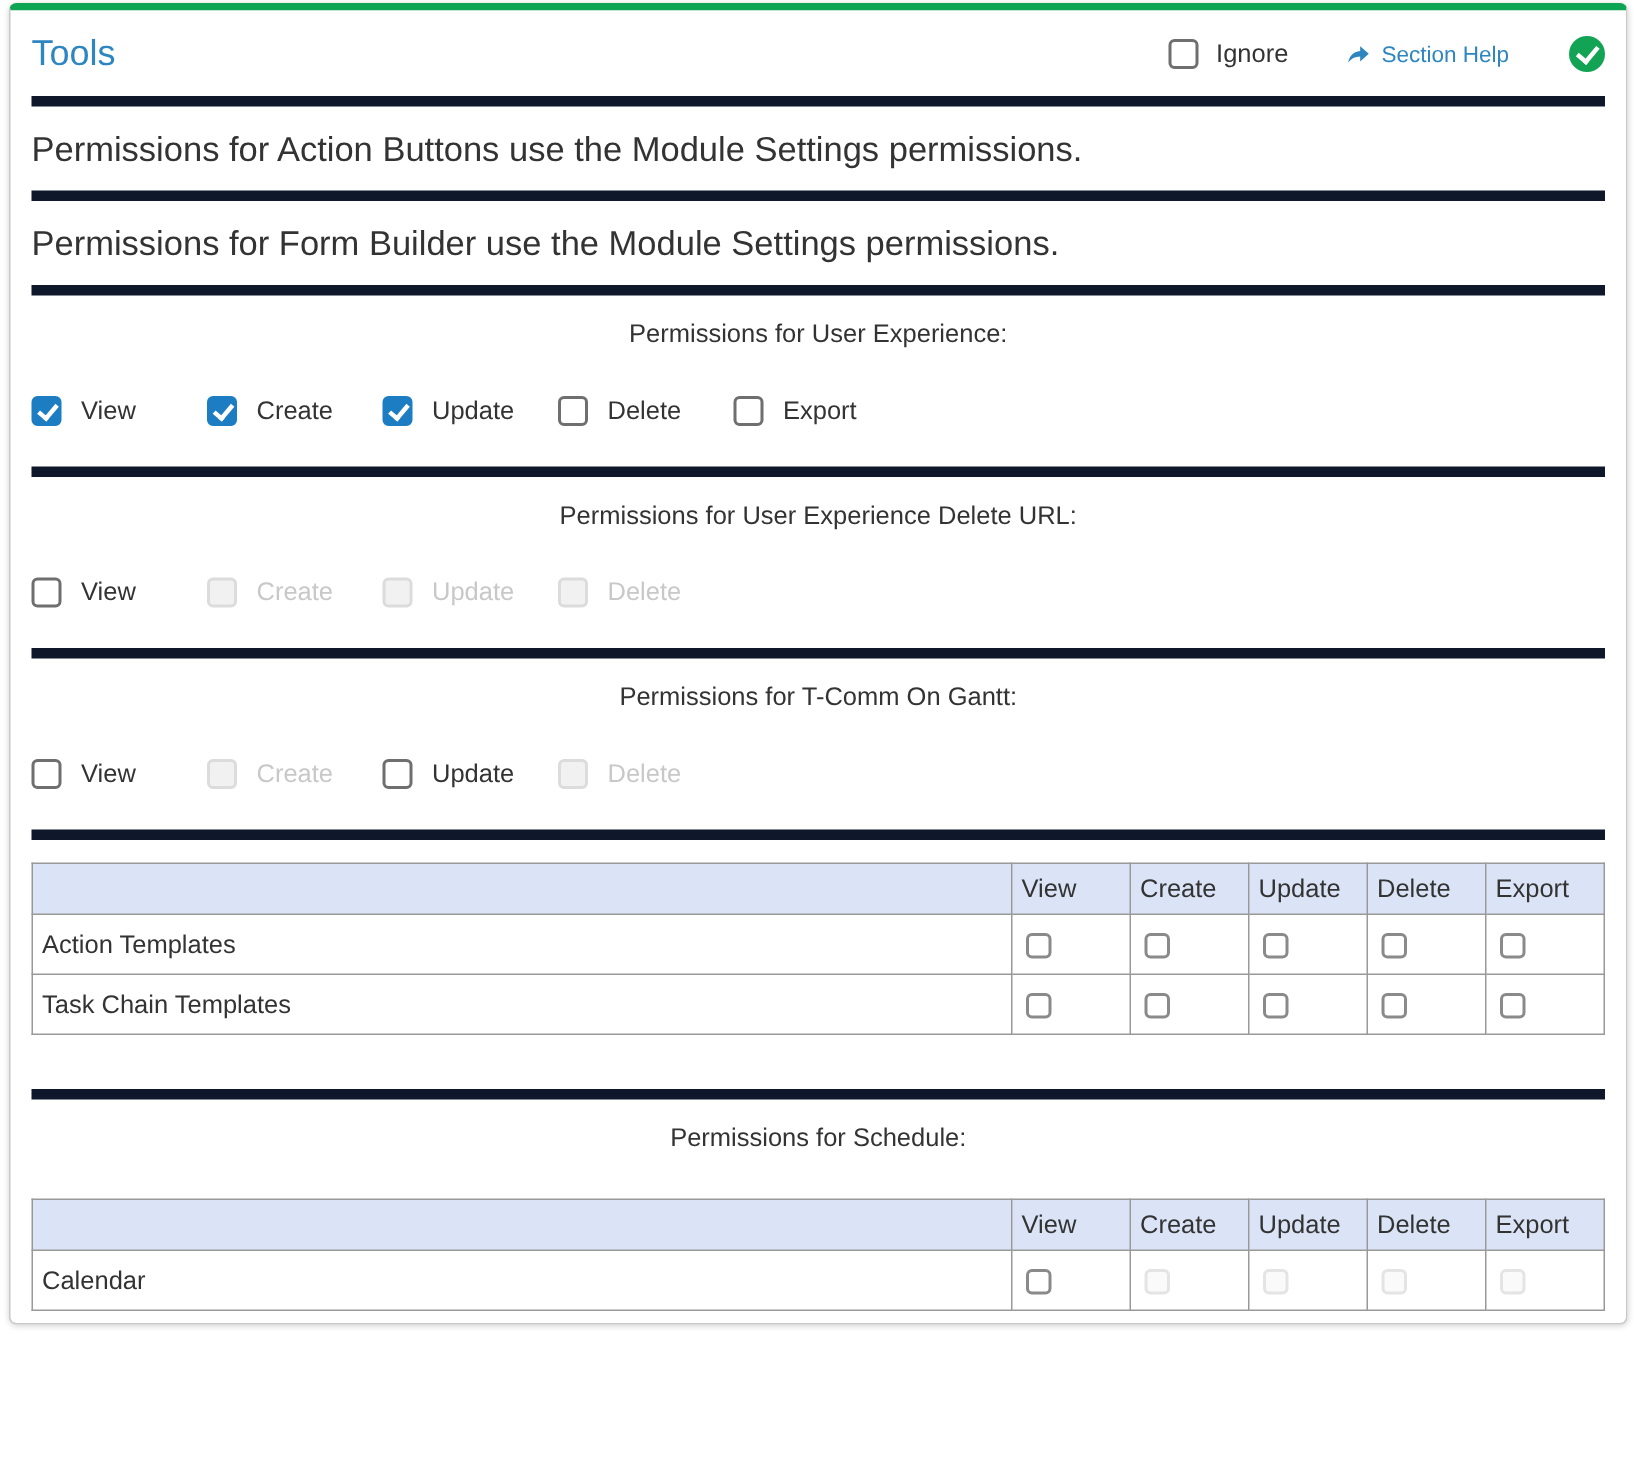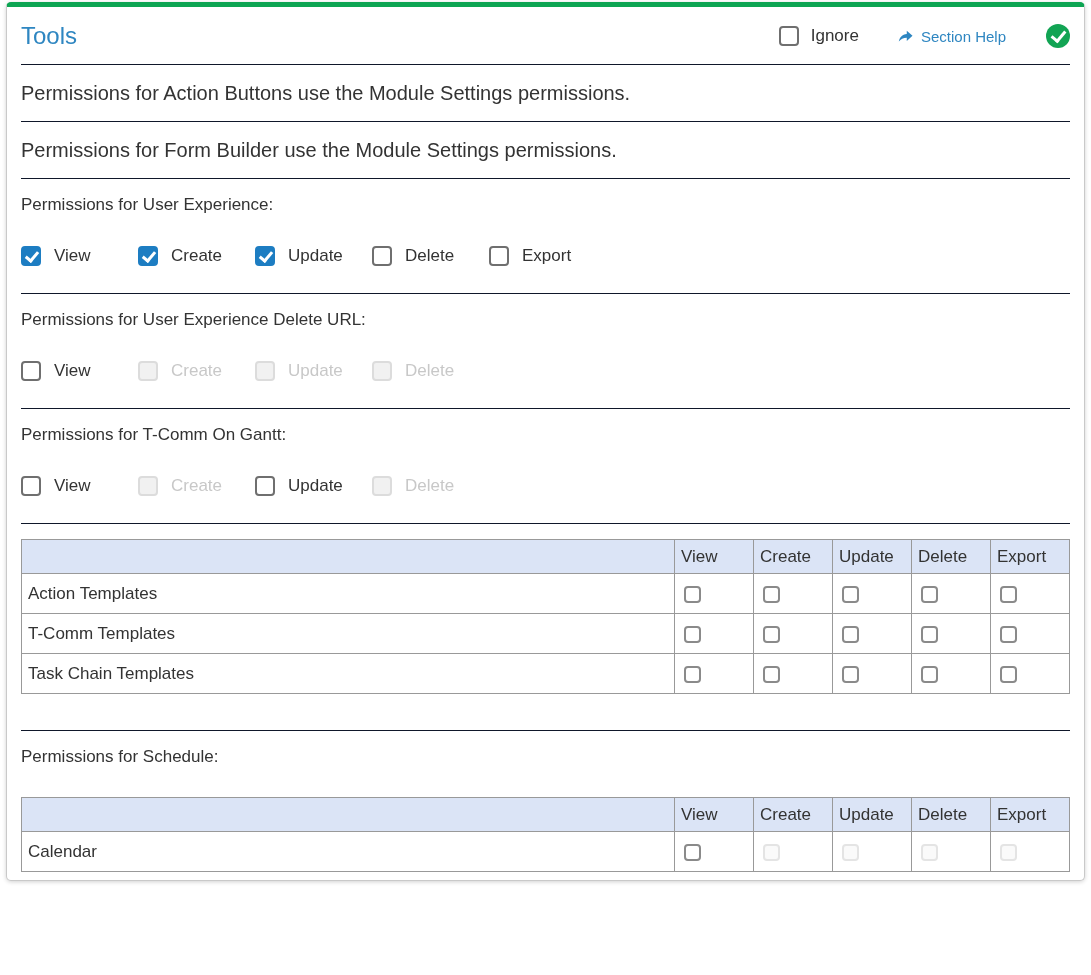--- a/index.html
+++ b/index.html
@@ -12,40 +12,40 @@
   }
   .page { padding:2px 6px 12px; }
   .panel {
     background:#fff;
     border:1px solid #c9c9c9;
     border-top:5px solid #0da553;
     border-radius:5px;
     box-shadow:0 1px 4px rgba(0,0,0,.18);
     padding:0 14px;
   }
-  .section { border-bottom:1px solid #0f172a; }
+  .section { border-bottom:7px solid #0f172a; }
   
   .panel-header { display:flex; justify-content:space-between; align-items:center; padding:13px 0 12px; }
   .title { font-size:24px; line-height:32px; color:#2e86c1; }
   .header-right { display:flex; align-items:center; }
   .ignore-group { display:flex; align-items:center; cursor:pointer; margin-right:38px; }
   .ignore-group .cb { margin-right:12px; }
   .ignore-label { font-size:17px; }
   .section-help { display:flex; align-items:center; color:#2e86c1; font-size:15px; text-decoration:none; cursor:pointer; margin-right:40px; }
   .section-help .help-icon { display:inline-flex; margin-right:7px; }
   .badge { width:24px; height:24px; border-radius:50%; background:#12a454; position:relative; display:inline-block; }
   .badge::after {
     content:""; position:absolute; left:8px; top:4px; width:6px; height:11px;
     border:solid #fff; border-width:0 3px 3px 0; transform:rotate(40deg);
   }
   
-  .note { padding:17px 0; font-size:20px; line-height:22px; }
+  .note { padding:17px 0; font-size:23px; line-height:22px; }
   
   .cb-section { padding:15px 0 26px; }
-  .sec-heading { font-size:17px; line-height:22px; margin-bottom:29px; }
+  .sec-heading { font-size:17px; line-height:22px; margin-bottom:29px;text-align:center; }
   .cb-row { display:flex; }
   .cb-group { display:flex; align-items:center; width:117px; cursor:pointer; }
   .cb-group[data-interactable="false"] { cursor:default; }
   .cb-group .cb { margin-right:13px; }
   .cb-label { font-size:17px; line-height:22px; }
   .cb-label.disabled { color:#c8c8c8; }
   
   .cb {
     display:inline-block; width:20px; height:20px; flex:none;
     border:2px solid #6f6f6f; border-radius:4px; background:#fff;
@@ -186,28 +186,20 @@
             <tbody>
               <tr data-interactable="false">
                 <td class="row-label" data-interactable="false">Action Templates</td>
                 <td class="cb-cell" data-interactable="false"><span class="cb cb-sm" data-interactable="true"></span></td>
                 <td class="cb-cell" data-interactable="false"><span class="cb cb-sm" data-interactable="true"></span></td>
                 <td class="cb-cell" data-interactable="false"><span class="cb cb-sm" data-interactable="true"></span></td>
                 <td class="cb-cell" data-interactable="false"><span class="cb cb-sm" data-interactable="true"></span></td>
                 <td class="cb-cell" data-interactable="false"><span class="cb cb-sm" data-interactable="true"></span></td>
               </tr>
               <tr data-interactable="false">
-                <td class="row-label" data-interactable="false">T-Comm Templates</td>
-                <td class="cb-cell" data-interactable="false"><span class="cb cb-sm" data-interactable="true"></span></td>
-                <td class="cb-cell" data-interactable="false"><span class="cb cb-sm" data-interactable="true"></span></td>
-                <td class="cb-cell" data-interactable="false"><span class="cb cb-sm" data-interactable="true"></span></td>
-                <td class="cb-cell" data-interactable="false"><span class="cb cb-sm" data-interactable="true"></span></td>
-                <td class="cb-cell" data-interactable="false"><span class="cb cb-sm" data-interactable="true"></span></td>
-              </tr>
-              <tr data-interactable="false">
                 <td class="row-label" data-interactable="false">Task Chain Templates</td>
                 <td class="cb-cell" data-interactable="false"><span class="cb cb-sm" data-interactable="true"></span></td>
                 <td class="cb-cell" data-interactable="false"><span class="cb cb-sm" data-interactable="true"></span></td>
                 <td class="cb-cell" data-interactable="false"><span class="cb cb-sm" data-interactable="true"></span></td>
                 <td class="cb-cell" data-interactable="false"><span class="cb cb-sm" data-interactable="true"></span></td>
                 <td class="cb-cell" data-interactable="false"><span class="cb cb-sm" data-interactable="true"></span></td>
               </tr>
             </tbody>
           </table>
         </section>

